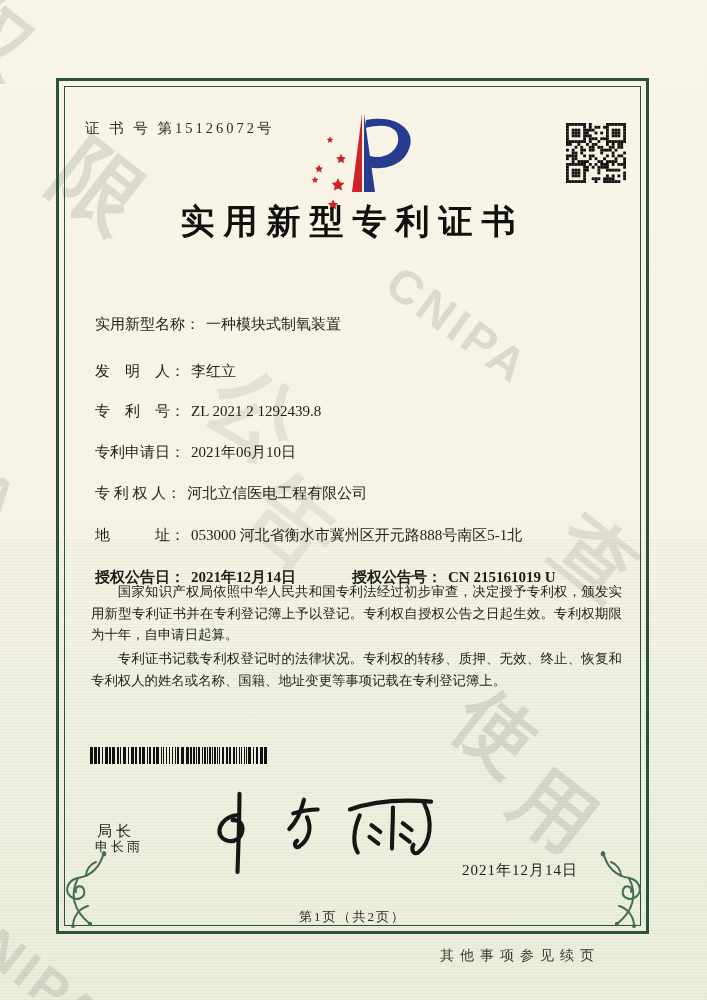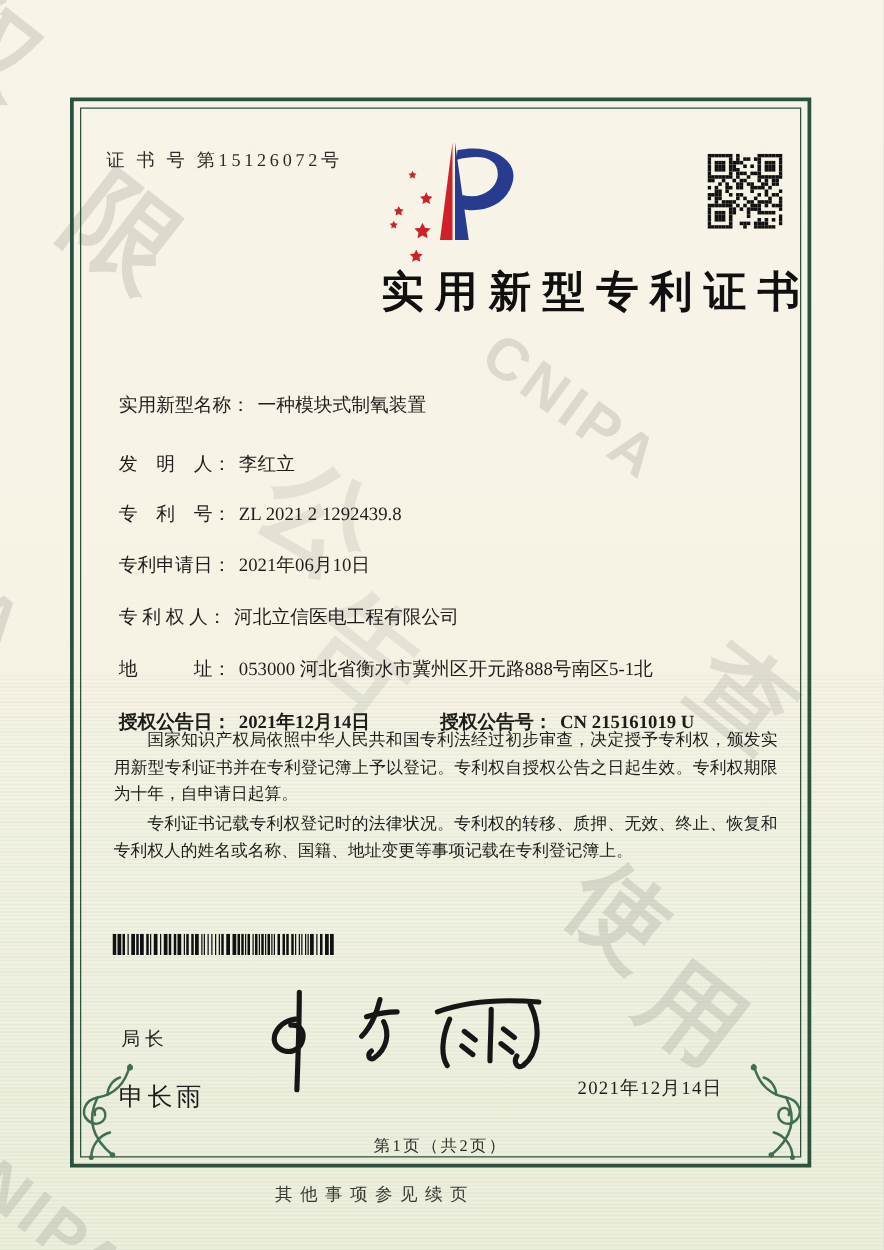--- a/index.html
+++ b/index.html
@@ -19,40 +19,40 @@
   .wm{position:absolute;color:rgba(142,142,136,.26);font-weight:bold;
       font-family:"Liberation Sans","DejaVu Sans",sans-serif;white-space:nowrap;
       transform-origin:left top;pointer-events:none;line-height:1;}
   
   #frame-outer{left:56px;top:78px;width:593px;height:856px;border:3px solid #2a523c;box-sizing:border-box;}
   #frame-inner{left:64px;top:86px;width:577px;height:840px;border:1px solid #2a523c;box-sizing:border-box;}
   
   #cert-no{left:85px;top:119px;font-size:14.5px;letter-spacing:3px;color:#2b2b28;}
   #logo{left:292px;top:110px;}
   #qr{left:566px;top:123px;}
-  #title{left:56px;top:211px;width:593px;text-align:right;font-size:34px;font-weight:bold;
+  #title{left:56px;top:199px;width:593px;text-align:center;font-size:34px;font-weight:bold;
          letter-spacing:9px;color:#101010;}
   
   #fields{left:95px;top:298px;width:525px;font-size:15px;margin-top:17px;}
   .frow{height:42px;white-space:nowrap;}
   .flabel{display:inline-block;color:#1d1d1b;}
   .fvalue{margin-left:6px;color:#1d1d1b;}
   #grant-row{display:flex;gap:56px;font-weight:bold;}
   
   #paras{left:88px;top:581px;width:534px;font-size:13.4px;line-height:1.62;text-align:justify;}
   #paras p{margin:0 0 2px 3px;text-indent:2em;}
   
   #barcode{left:90px;top:747px;}
   
   #signer-title{left:97px;top:806px;font-size:15px;letter-spacing:4px;margin-top:16px;}
-  #signer-name{left:95px;top:838px;font-size:20px;letter-spacing:3px;margin-top:26px;}
+  #signer-name{left:95px;top:838px;font-size:13px;letter-spacing:3px;}
   #signature{left:203px;top:786px;}
   #issue-date{left:415px;top:861px;width:210px;text-align:center;font-size:15px;letter-spacing:1px;}
   #page-info{left:56px;top:908px;width:593px;text-align:center;font-size:13px;letter-spacing:2px;color:#2c2c2a;}
-  #footer-note{left:0;top:947px;width:600px;text-align:center;font-size:14px;letter-spacing:6px;color:#3a3a35;}
+  #footer-note{left:0;top:947px;width:600px;text-align:right;font-size:14px;letter-spacing:6px;color:#3a3a35;}
   .flourish{position:absolute;width:50px;height:80px;}
 </style>
 </head>
 <body>
 
 <div id="page">
 
   <span class="wm" style="left:-14px;top:-20px;font-size:80px;transform:rotate(38deg);">仅</span>
   <span class="wm" style="left:92px;top:126px;font-size:86px;transform:rotate(38deg);">限</span>
   <span class="wm" style="left:406px;top:258px;font-size:47px;transform:rotate(36deg);letter-spacing:4px;">CNIPA</span>

